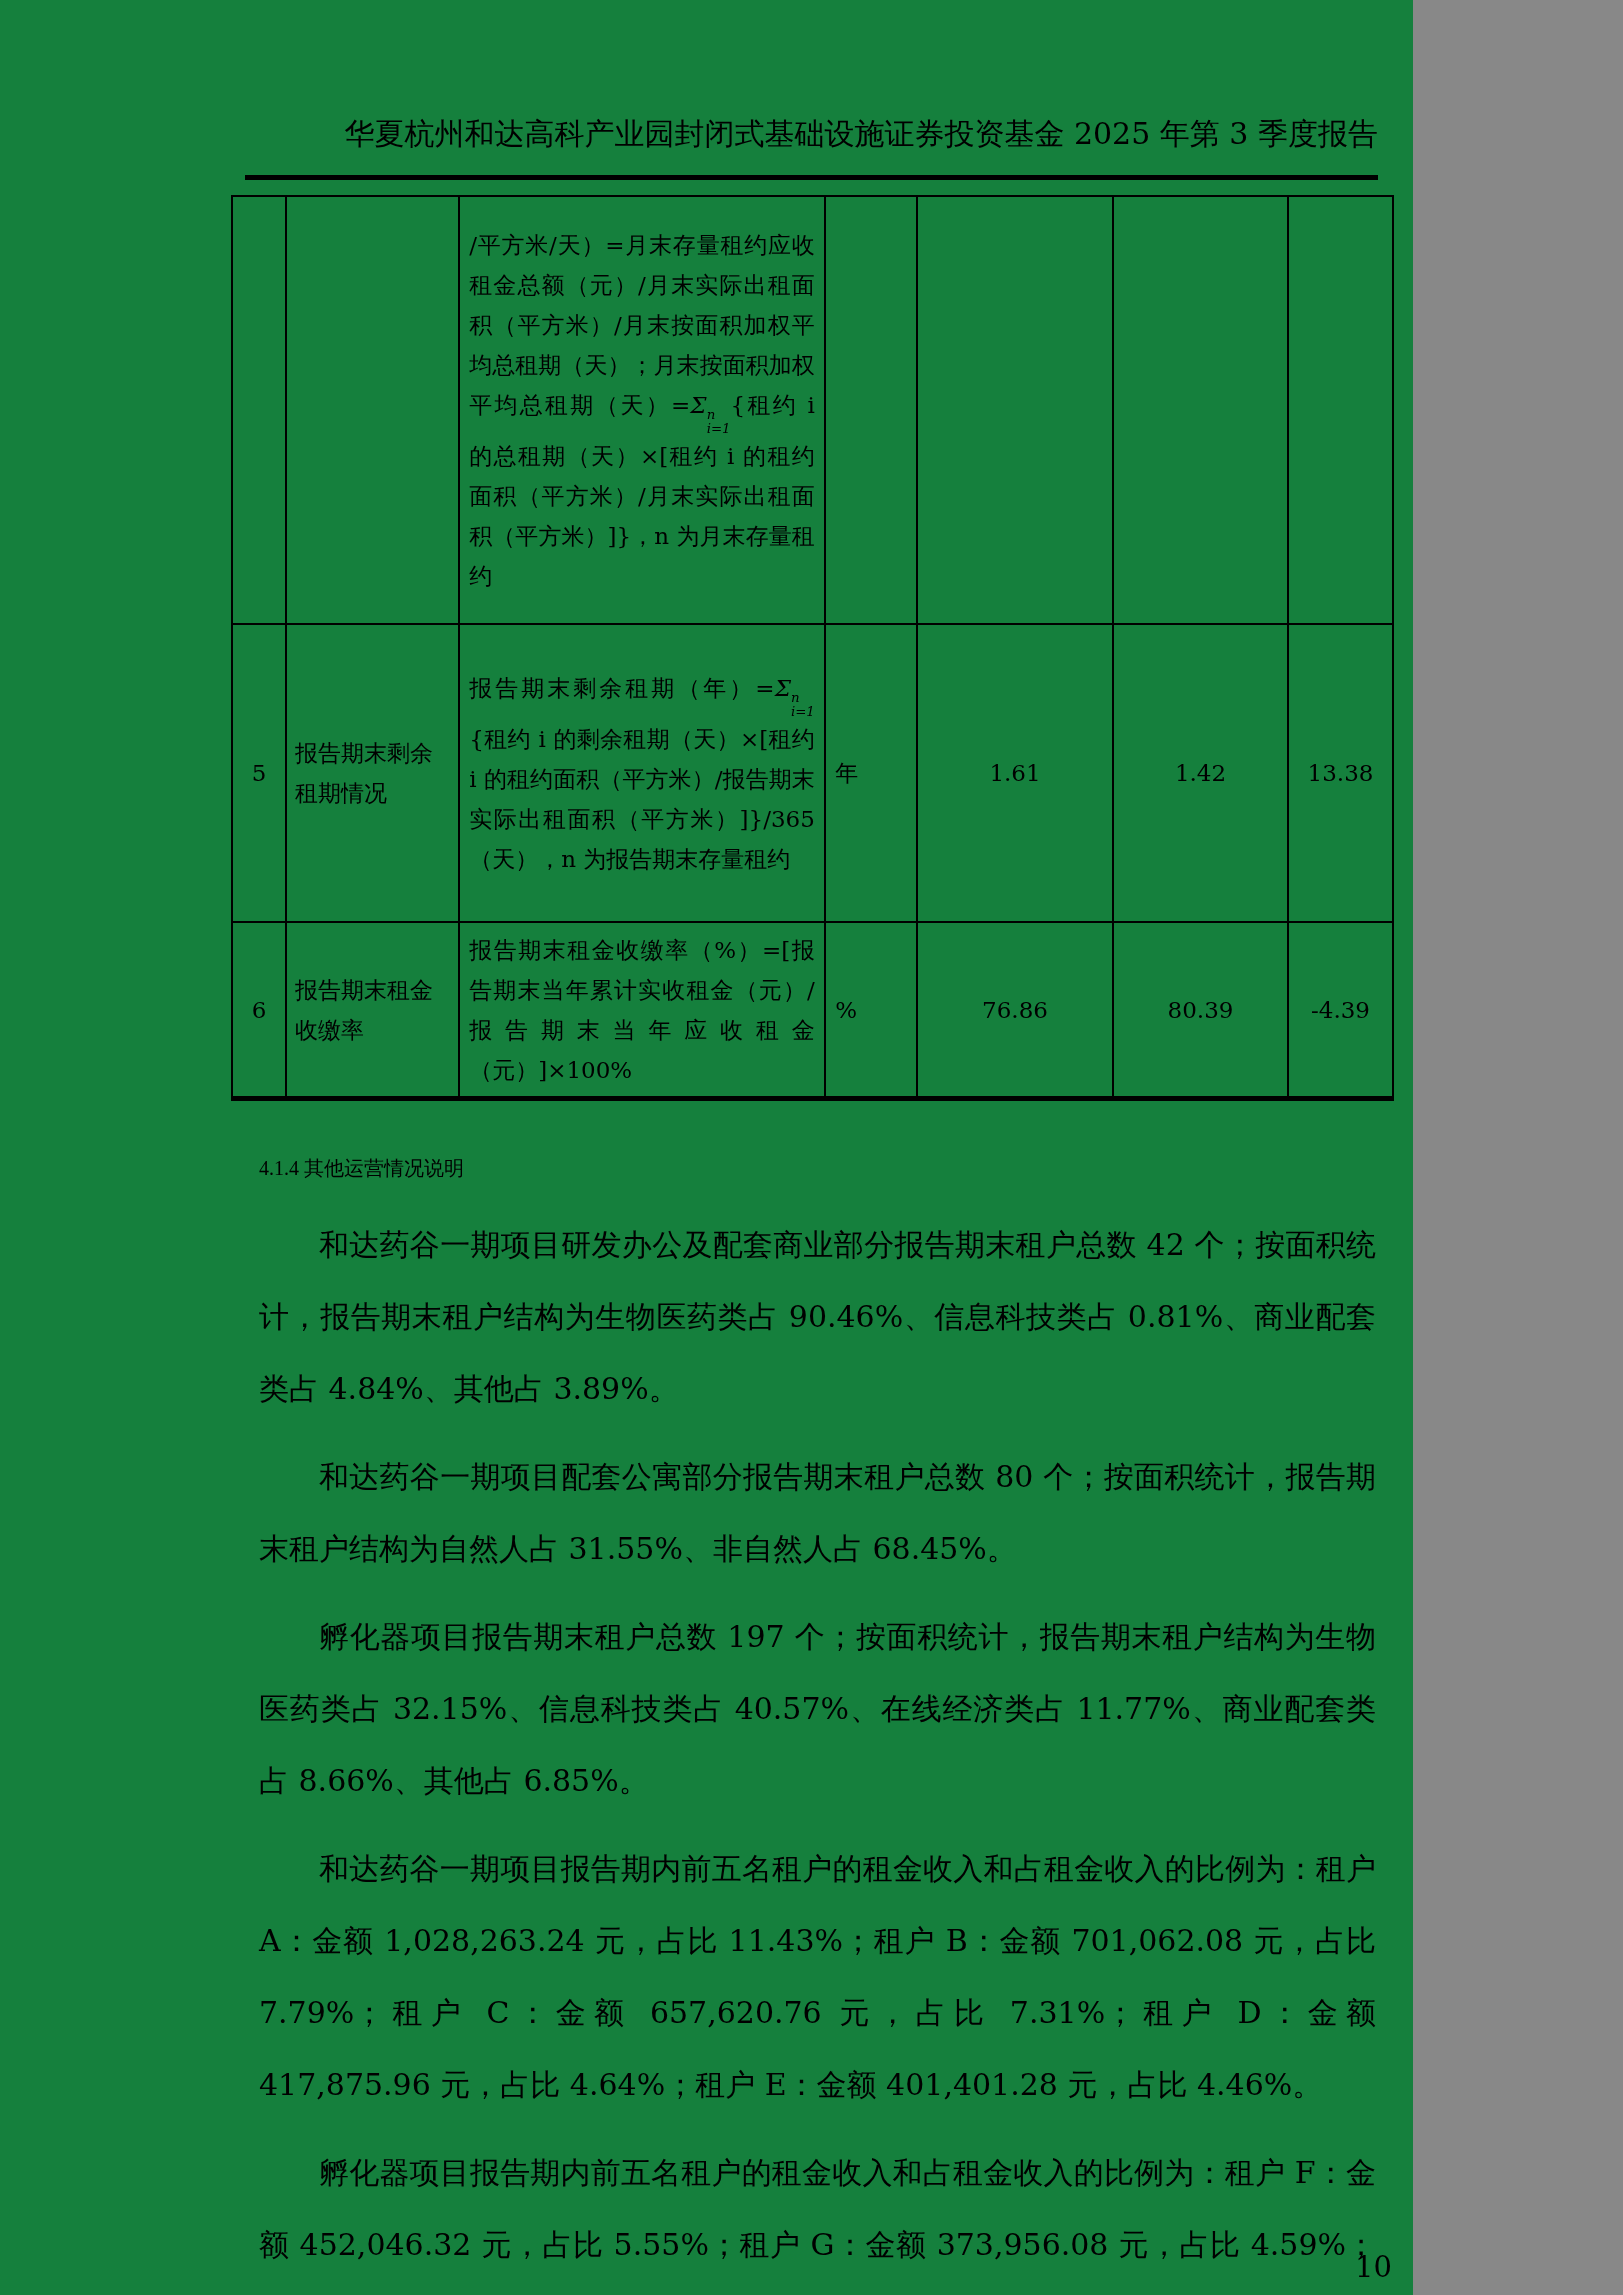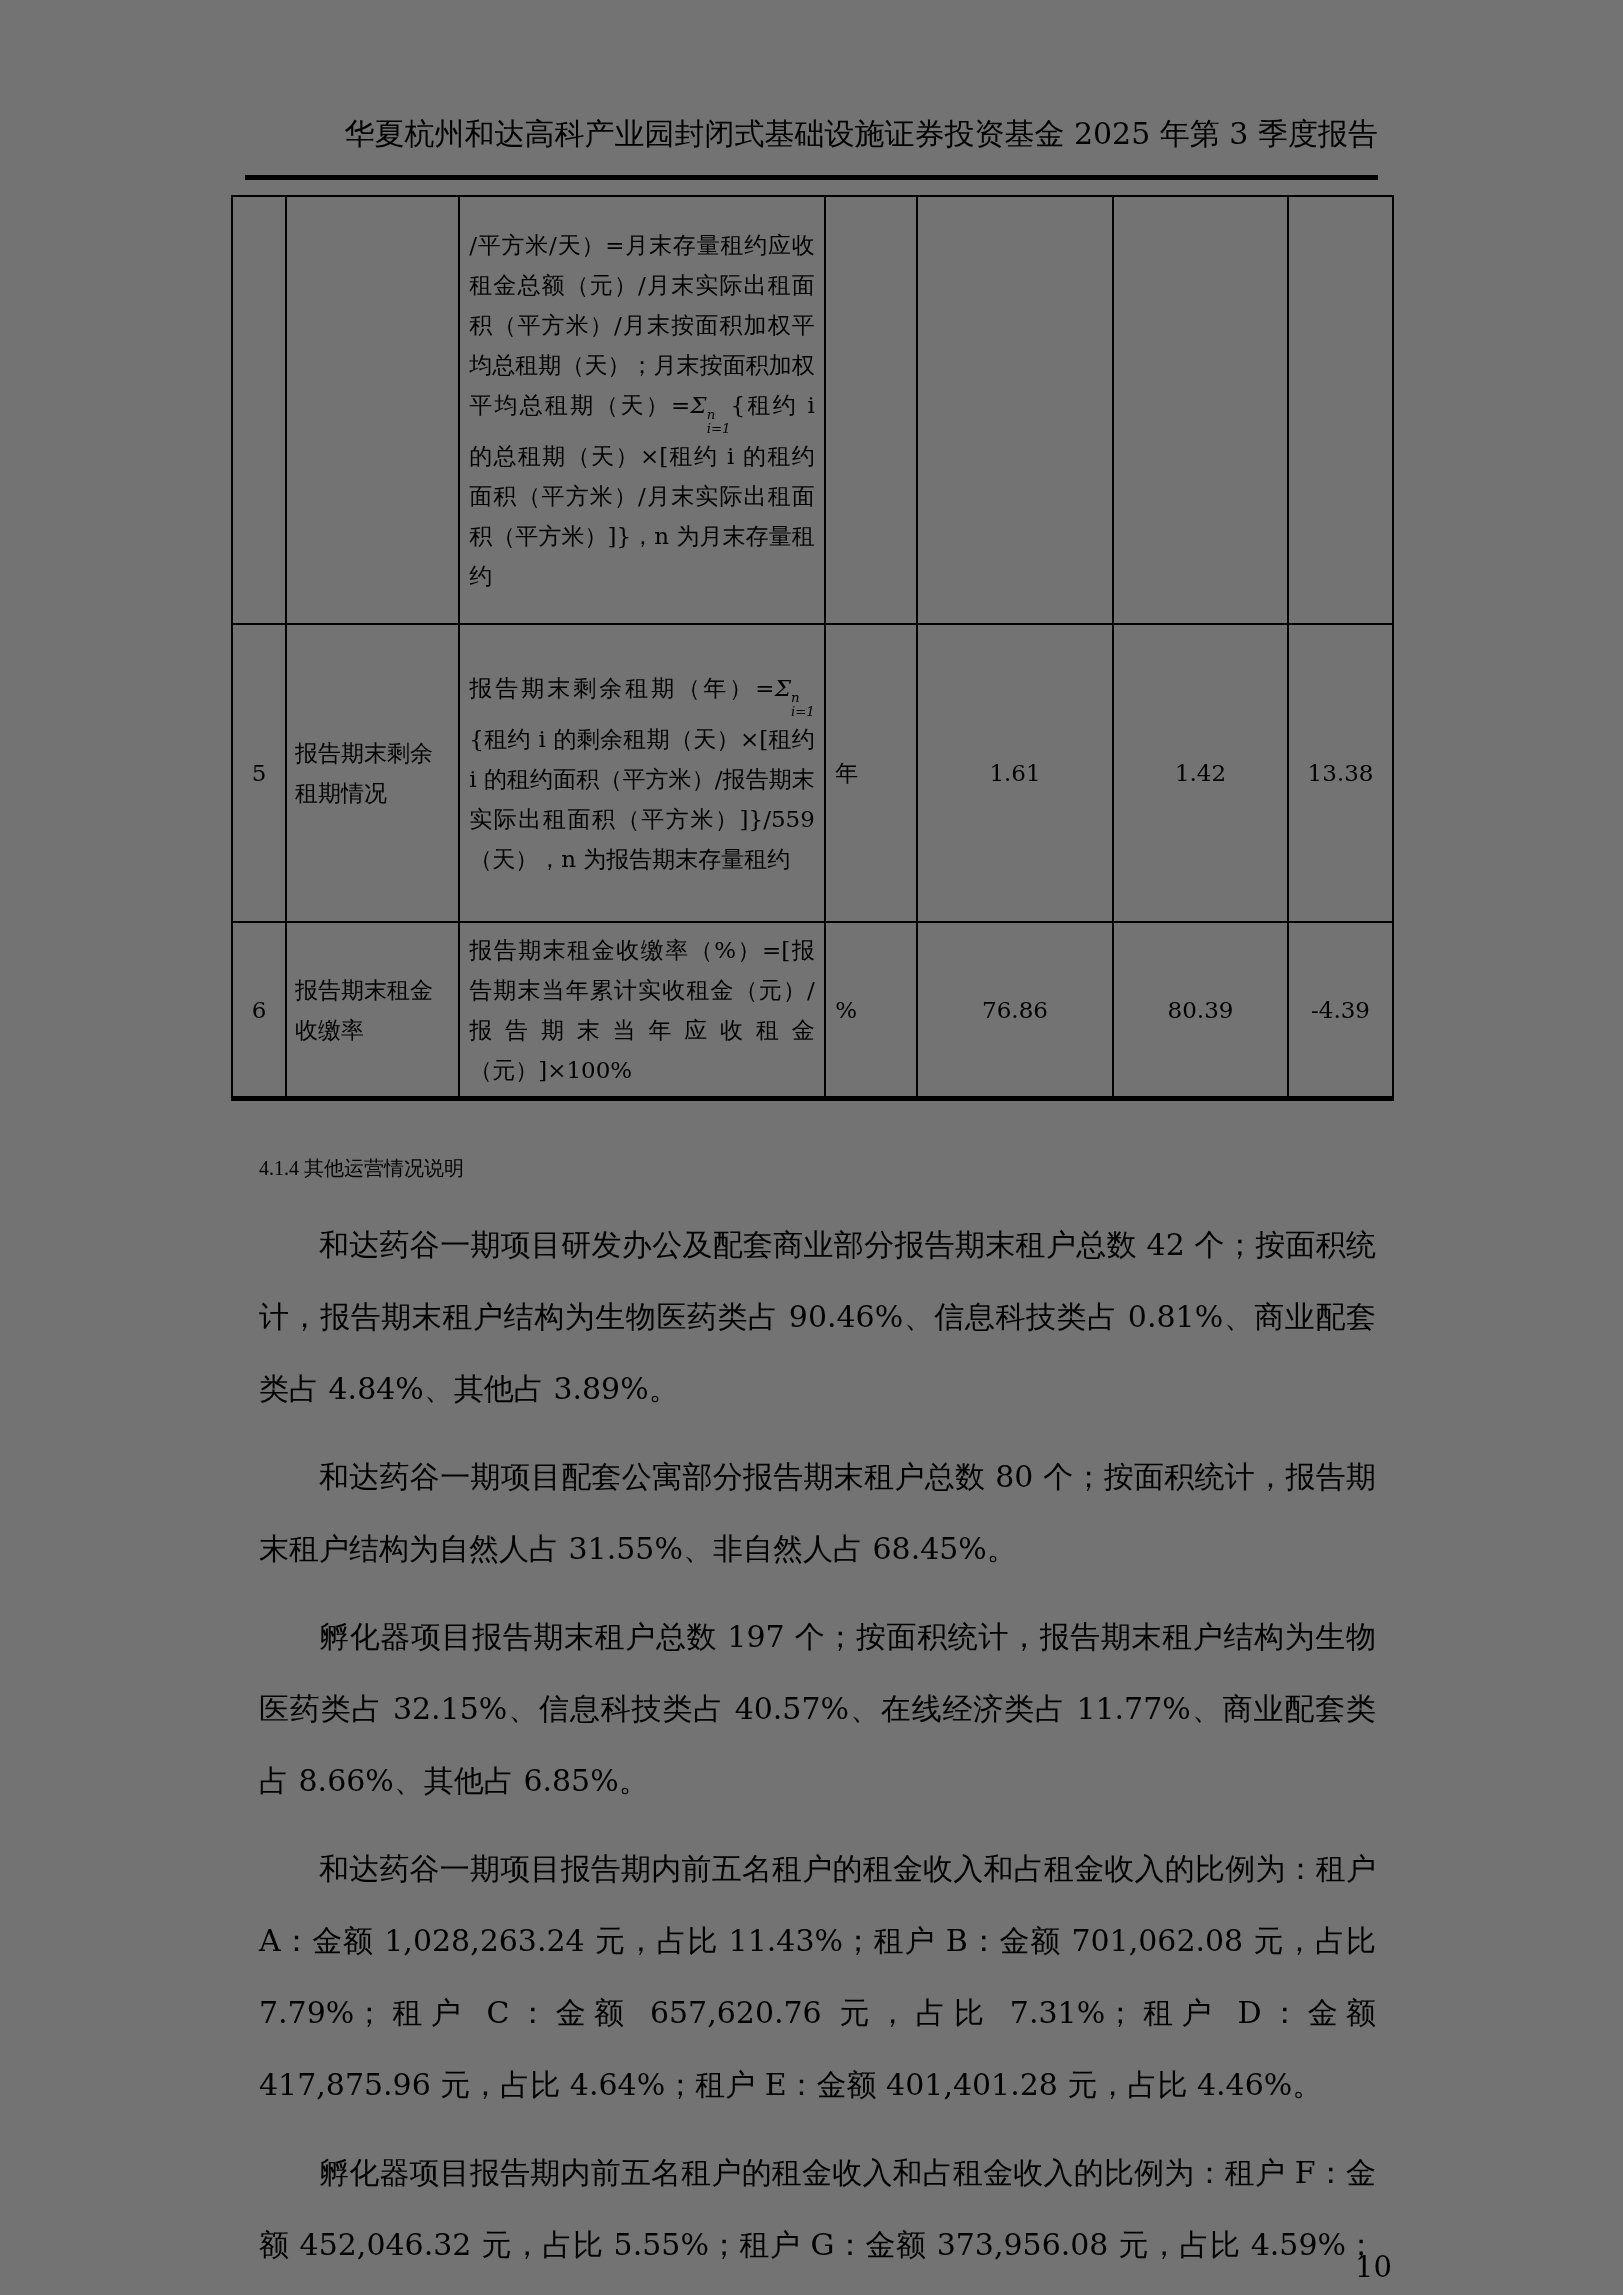--- a/index.html
+++ b/index.html
@@ -1,19 +1,19 @@
 <!DOCTYPE html>
 <html style="font-size:10.5px"><head>
 <meta charset="utf-8">
 <style>
   html,body { margin:0; padding:0; background:#888; }
   .page {
     position:relative;
-    width:1623px; height:2295px;
-    background:#737373;
+    width:1413px; height:2295px;
+    background:#15803d;
     font-family:"DejaVu Serif","Liberation Serif",serif;
     color:#000;
     overflow:hidden;
   }
   
   .doc-header {
     position:absolute; left:243px; width:1135px; top:113px;
     text-align:right; font-size:30px; line-height:41px;
     white-space:nowrap;
   }
@@ -101,21 +101,21 @@
         <td class="num"></td>
         <td class="num"></td>
         <td class="num"></td>
       </tr>
       <tr class="r2">
         <td class="no">5</td>
         <td class="item">报告期末剩余租期情况</td>
         <td class="formula"><span>报告期末剩余租期（年）=</span><span class="sigma">Σ</span><span class="sgr">
               <span>n</span>
               <span>i=1</span>
-            </span><span>{租约 i 的剩余租期（天）×[租约 i 的租约面积（平方米）/报告期末实际出租面积（平方米）]}/559（天），n 为报告期末存量租约</span></td>
+            </span><span>{租约 i 的剩余租期（天）×[租约 i 的租约面积（平方米）/报告期末实际出租面积（平方米）]}/365（天），n 为报告期末存量租约</span></td>
         <td class="unit">年</td>
         <td class="num">1.61</td>
         <td class="num">1.42</td>
         <td class="num">13.38</td>
       </tr>
       <tr class="r3">
         <td class="no">6</td>
         <td class="item">报告期末租金收缴率</td>
         <td class="formula"><span>报告期末租金收缴率（%）=[报告期末当年累计实收租金（元）/报告期末当年应收租金（元）]×100%</span><span class="sigma"></span><span class="sgr">
               <span></span>

